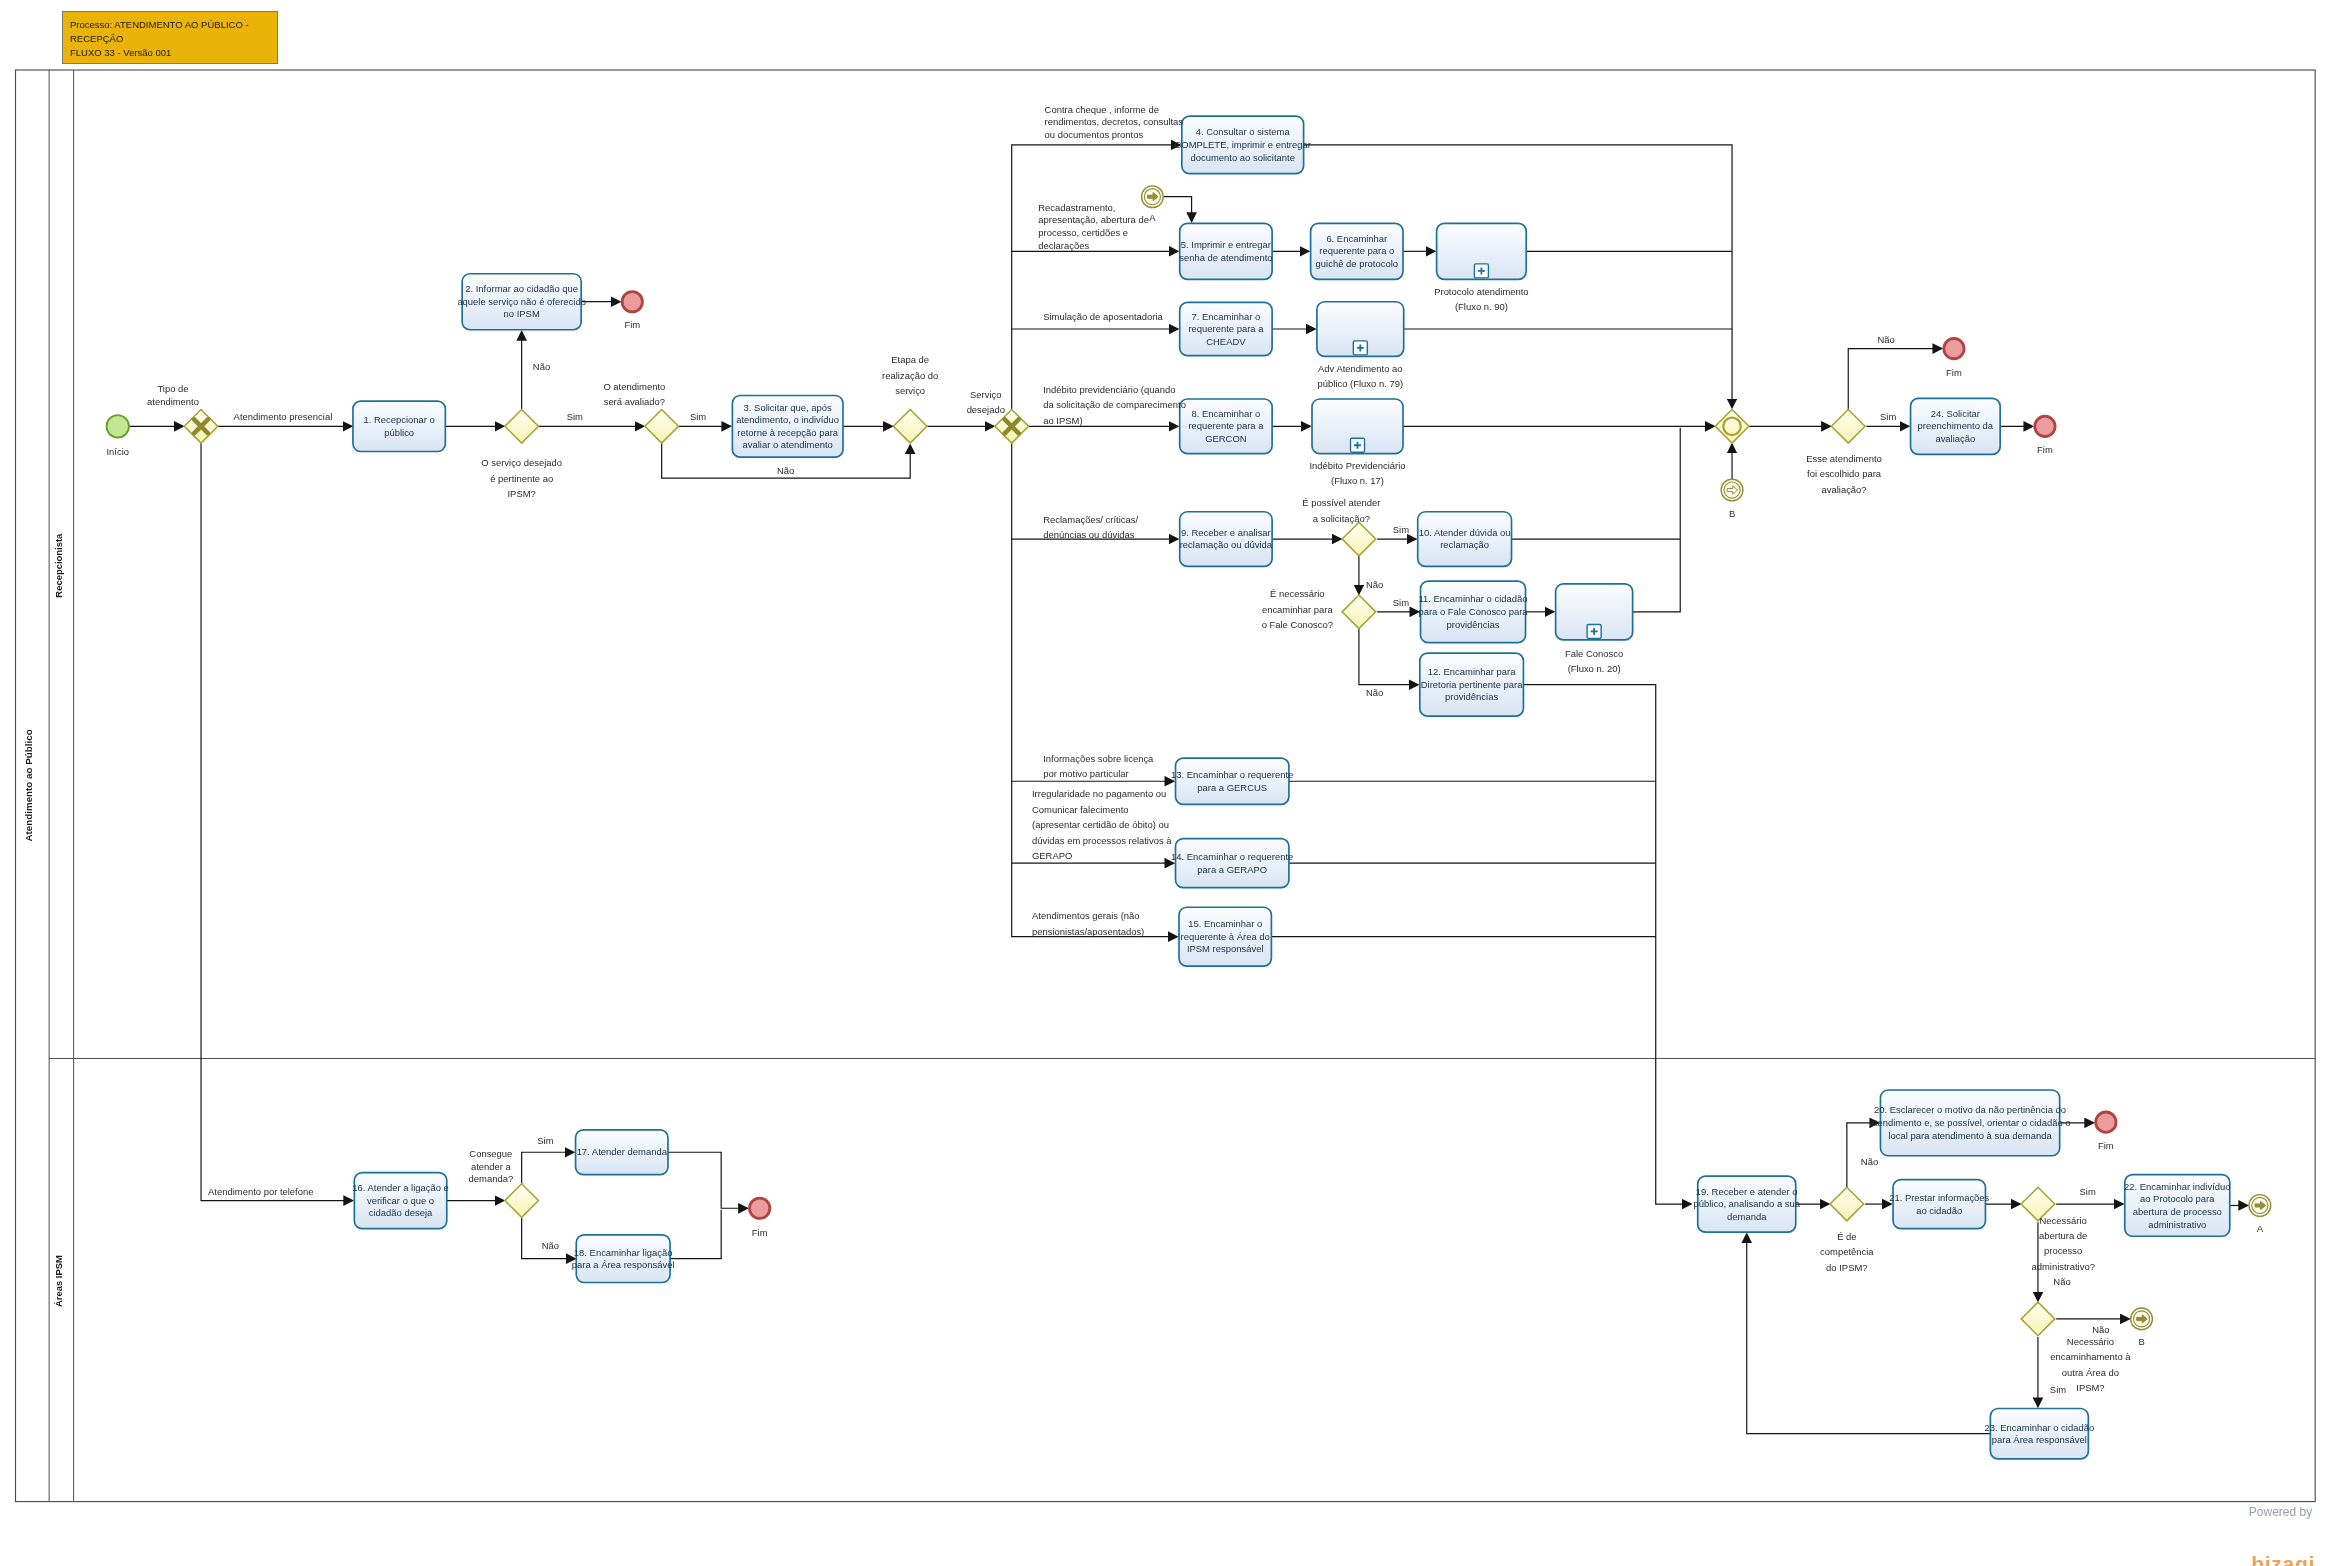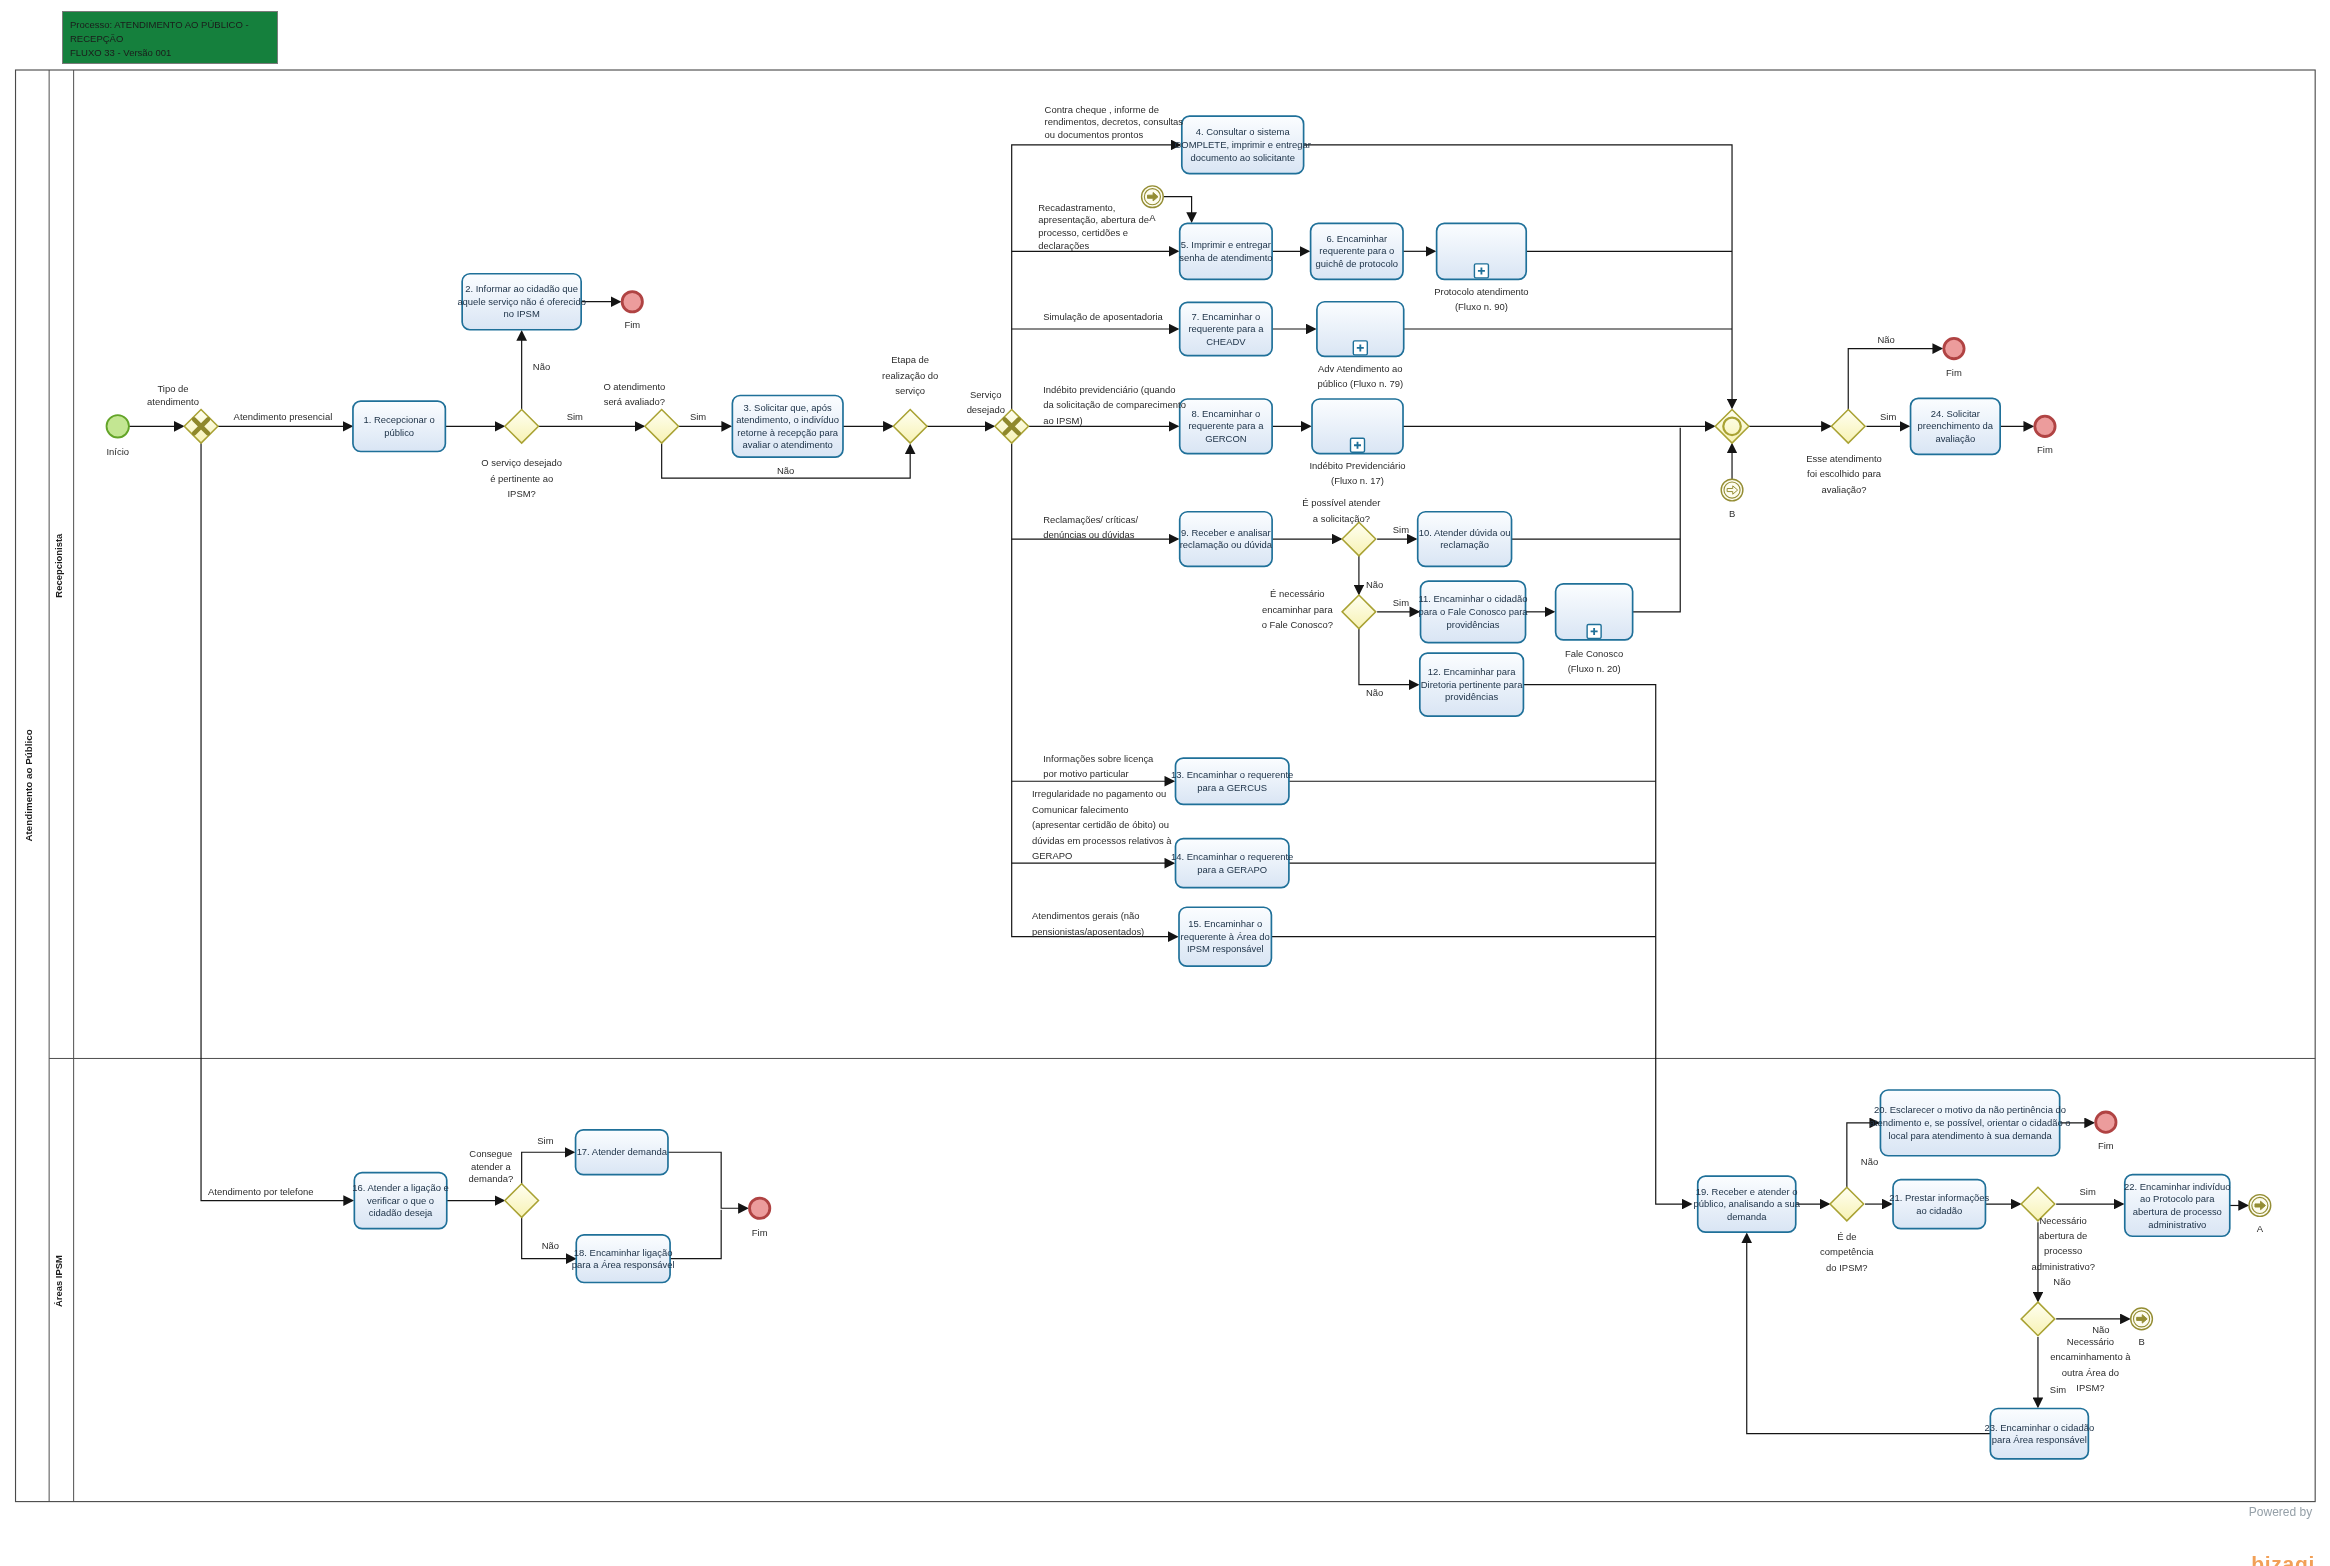--- a/index.html
+++ b/index.html
@@ -1,19 +1,19 @@
 <!DOCTYPE html>
 <html style="font-size:11.2px"><head>
 <meta charset="utf-8">
 <style>
   html,body{margin:0;padding:0;background:#ffffff;font-family:"Liberation Sans",sans-serif;}
   #stage{position:relative;width:2330px;height:1566px;background:#fff;overflow:hidden;}
   #bpmn-svg{position:absolute;left:0;top:0;}
   #title-block{position:absolute;left:62px;top:11.2px;width:207px;height:45px;border:0.7px solid #7a7a7a;
-    padding:5.6px 0 0 7px;font-size:9.5px;line-height:14px;color:#1b1b1b;background:#15803d;}
+    padding:5.6px 0 0 7px;font-size:9.5px;line-height:14px;color:#1b1b1b;background:#eab308;}
   #brand{position:absolute;left:2228px;top:1505px;width:87px;}
   #brand .powered{font-size:12px;color:#95a0a8;text-align:right;padding-right:2.8px;}
   #brand .bizagi{font-size:21px;font-weight:bold;color:#F2A057;text-align:right;line-height:18px;letter-spacing:0.7px;margin-top:36px;}
   #brand .modeler{font-size:10px;color:#98a1a8;text-align:center;padding-left:1.4px;line-height:8.4px;}
   text{font-family:"Liberation Sans",sans-serif;}
 </style>
 </head>
 <body>
 
 <div id="stage">

